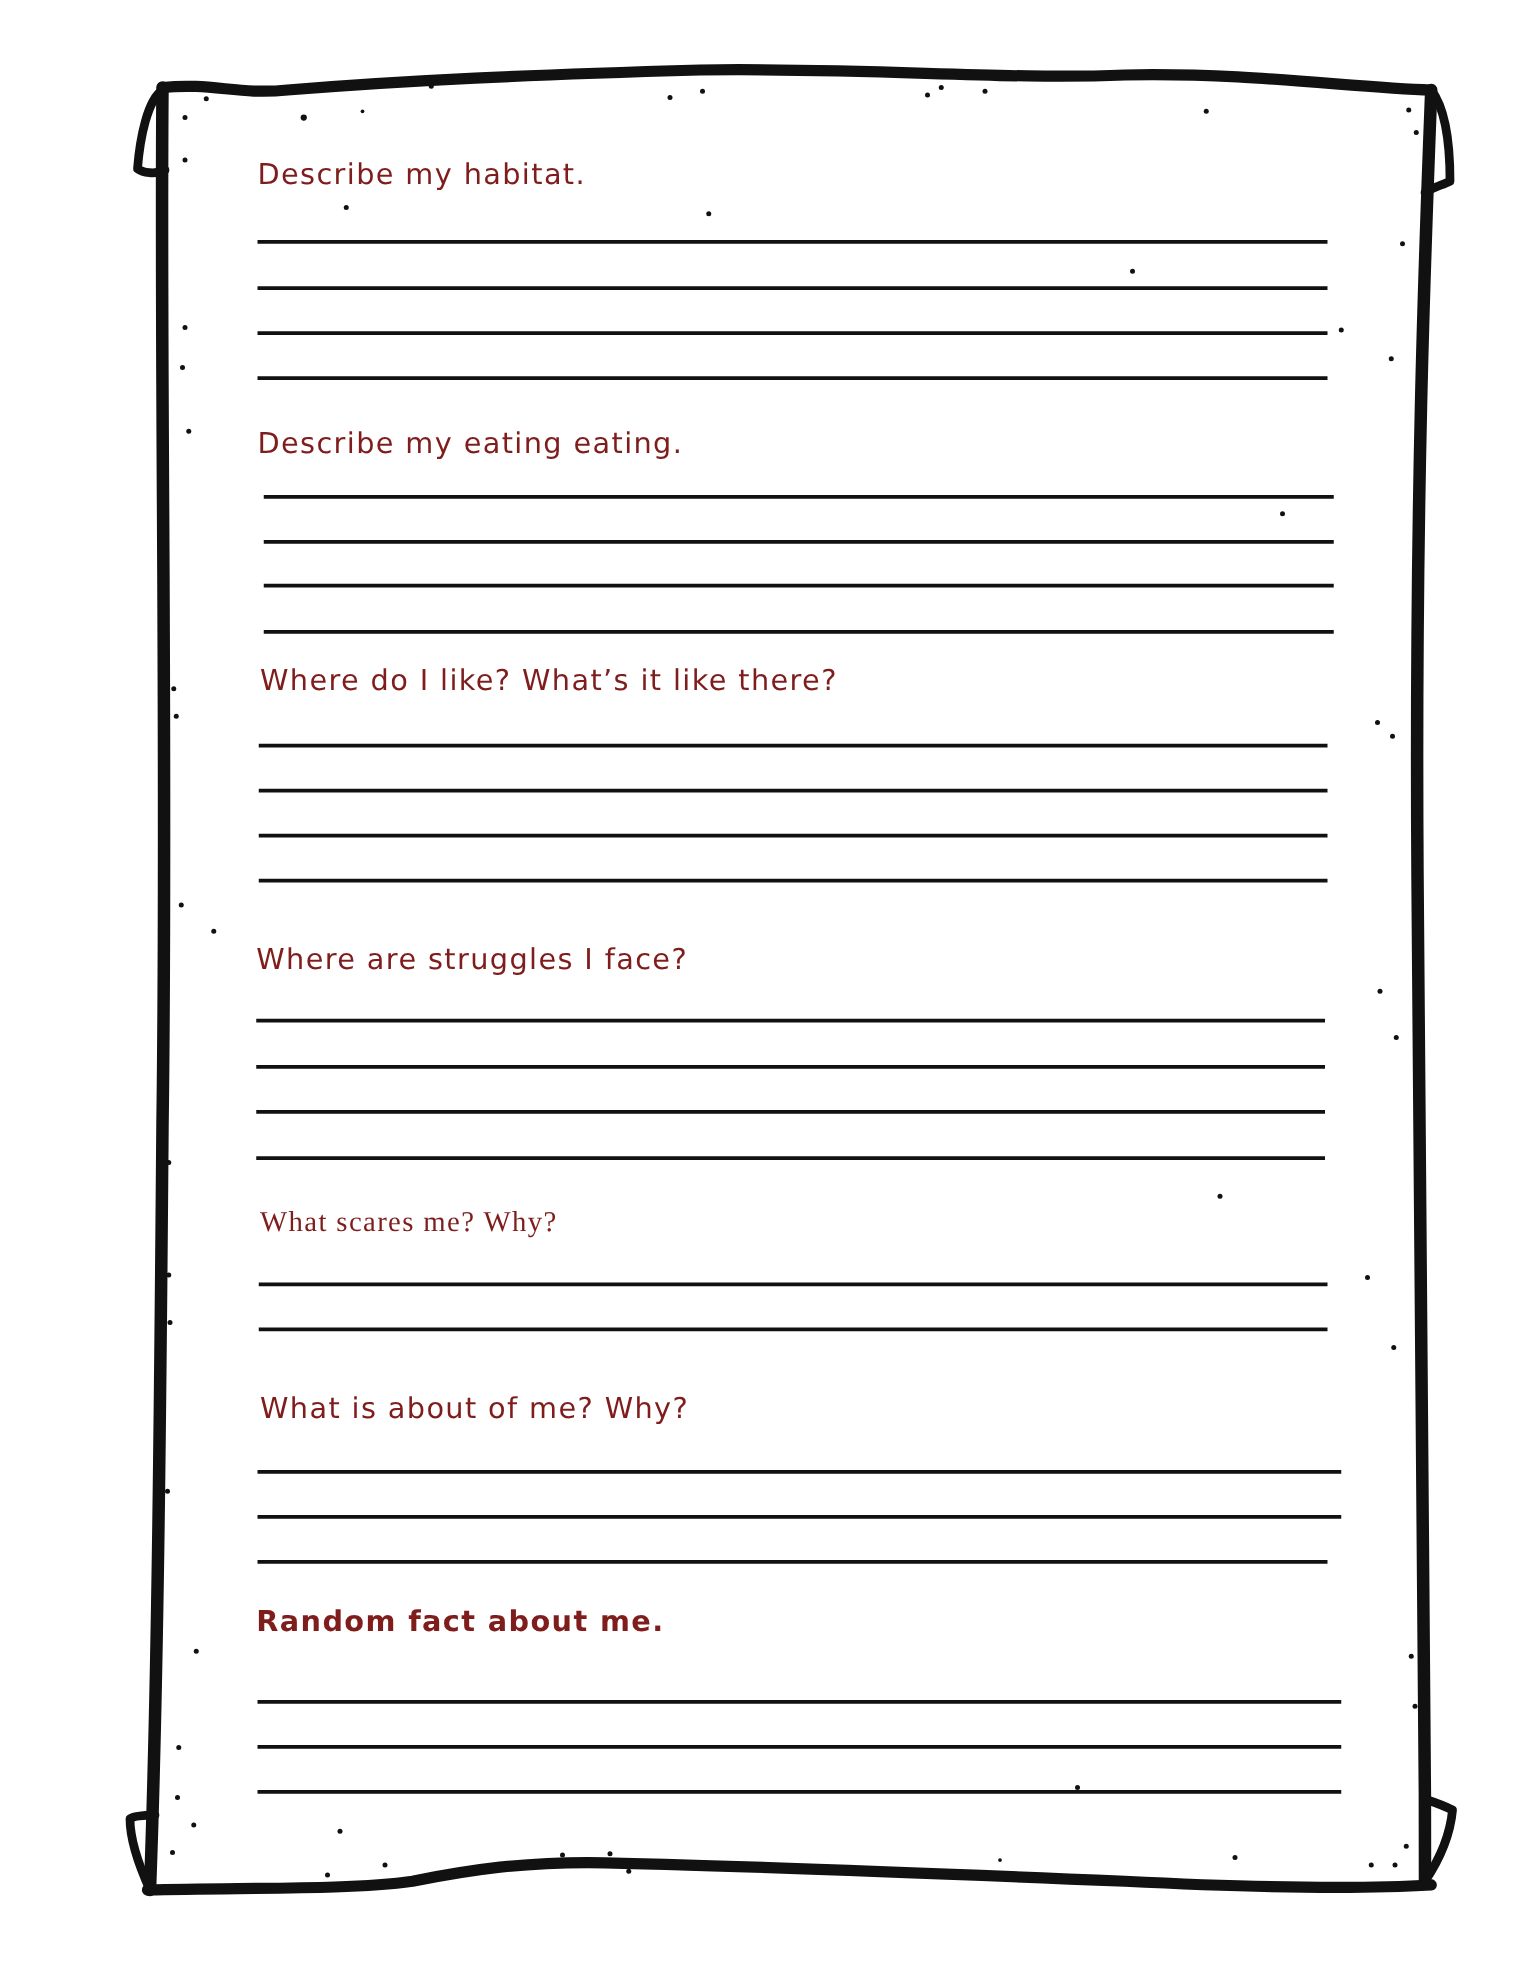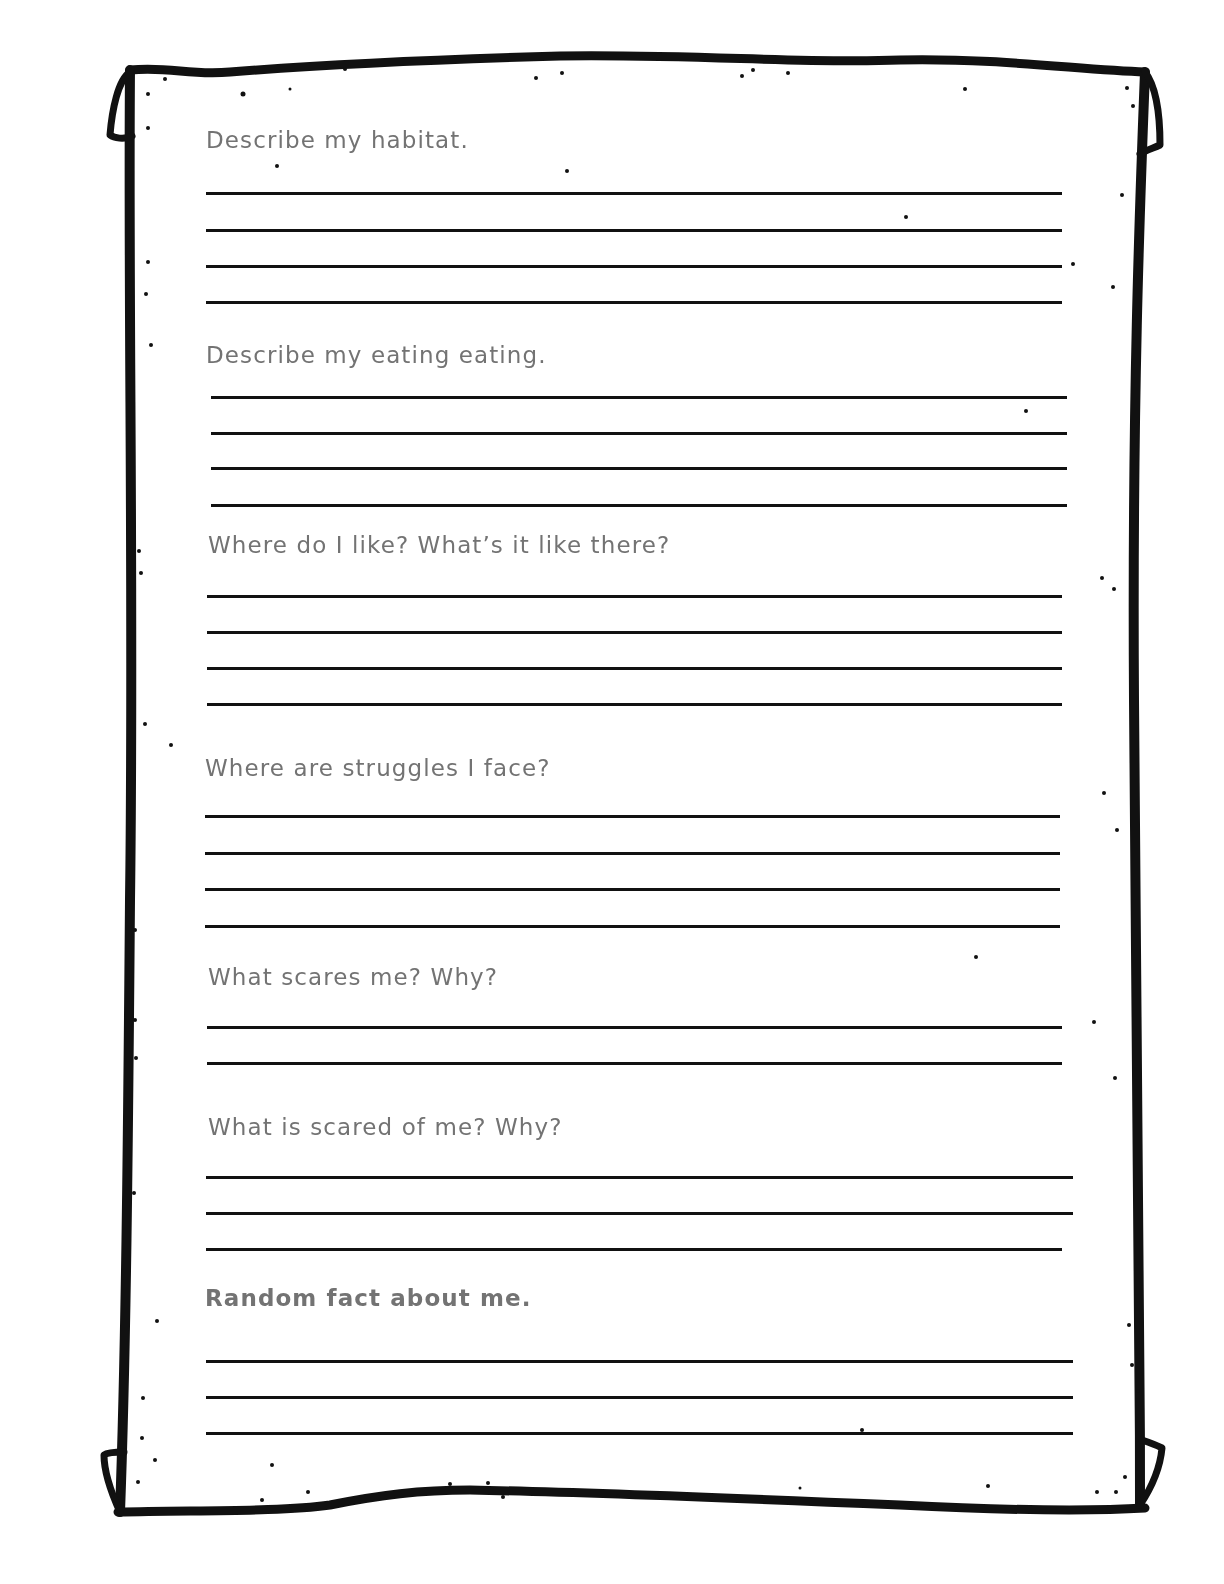--- a/index.html
+++ b/index.html
@@ -1,19 +1,19 @@
 <!DOCTYPE html>
 <html><head>
   <meta charset="utf-8">
   <style>
     html, body { margin: 0; padding: 0; background: #ffffff; }
     body { width: 1224px; height: 1584px; position: relative; overflow: hidden;
            font-family: "DejaVu Sans", sans-serif; color: #111111; }
     .frame-svg { position: absolute; left: 0; top: 0; width: 1224px; height: 1584px; }
-    .prompt { position: absolute; font-size: 23px; letter-spacing: 1.1px; color: #737373;
+    .prompt { position: absolute; font-size: 23px; letter-spacing: 1.1px; color: #7f1d1d;
               font-family: "DejaVu Sans", sans-serif; white-space: nowrap; line-height: 1; }
     .rule { position: absolute; height: 3px; background: #111111; }
   </style>
 </head>
 <body>
 
 <svg class="frame-svg" viewBox="0 0 1224 1584" xmlns="http://www.w3.org/2000/svg">
   <g fill="none" stroke="#111" stroke-linecap="round" stroke-linejoin="round">
 
     <path d="M130 70 C 170 66, 190 76, 230 72 C 330 64, 420 60, 560 56 C 700 54, 800 64, 900 60 C 1000 58, 1080 70, 1145 72" stroke-width="9"></path>
@@ -114,25 +114,25 @@
 <div class="rule" style="left:207px; top:631px; width:855px;"></div>
 <div class="rule" style="left:207px; top:667px; width:855px;"></div>
 <div class="rule" style="left:207px; top:703px; width:855px;"></div>
 
 <div class="prompt" style="left:205px; top:757px;">Where are struggles I face?</div>
 <div class="rule" style="left:205px; top:815px; width:855px;"></div>
 <div class="rule" style="left:205px; top:852px; width:855px;"></div>
 <div class="rule" style="left:205px; top:888px; width:855px;"></div>
 <div class="rule" style="left:205px; top:925px; width:855px;"></div>
 
-<div class="prompt" style="left:208px; top:966px;">What scares me? Why?</div>
+<div class="prompt" style="left:208px; top:966px;font-family:Liberation Serif, serif;">What scares me? Why?</div>
 <div class="rule" style="left:207px; top:1026px; width:855px;"></div>
 <div class="rule" style="left:207px; top:1062px; width:855px;"></div>
 
-<div class="prompt" style="left:208px; top:1116px;">What is scared of me? Why?</div>
+<div class="prompt" style="left:208px; top:1116px;">What is about of me? Why?</div>
 <div class="rule" style="left:206px; top:1176px; width:867px;"></div>
 <div class="rule" style="left:206px; top:1212px; width:867px;"></div>
 <div class="rule" style="left:206px; top:1248px; width:856px;"></div>
 
 <div class="prompt" style="left:205px; top:1287px;font-weight:bold;">Random fact about me.</div>
 <div class="rule" style="left:206px; top:1360px; width:867px;"></div>
 <div class="rule" style="left:206px; top:1396px; width:867px;"></div>
 <div class="rule" style="left:206px; top:1432px; width:867px;"></div>
 
 </body></html>

